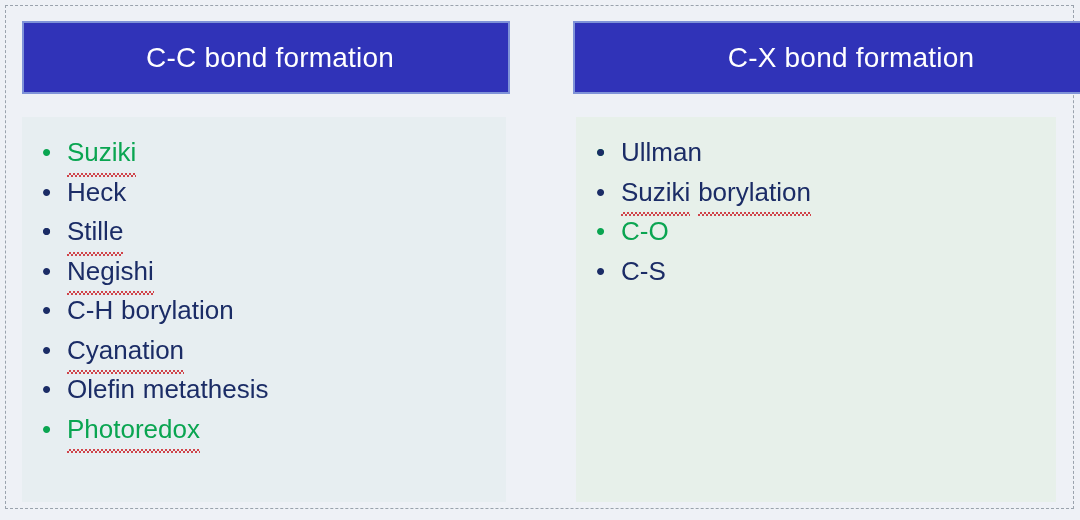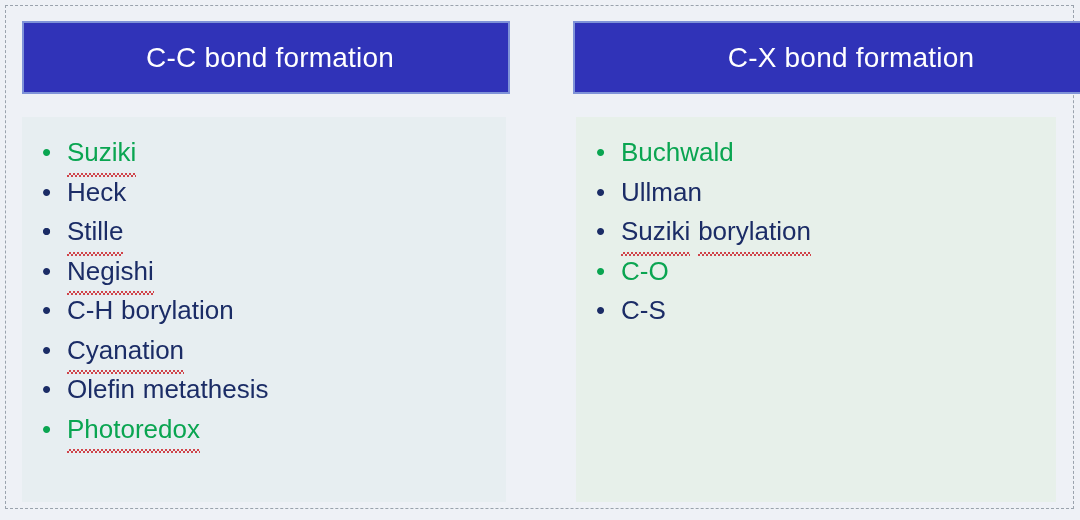--- a/index.html
+++ b/index.html
@@ -150,21 +150,21 @@
         </ul>
     </div>
   </div>
 
   <div class="column right">
     <div class="col-header" style="background: rgb(48, 51, 184); border-color: rgb(127, 147, 216); color: rgb(255, 255, 255);">
       <span>C-X bond formation</span>
     </div>
     <div class="col-body" style="background: rgb(231, 240, 234);">
       <ul class="bullet-list" id="list-1">
-          <li class="c-green"><span class="bullet">•</span><span class="txt"><span class="w">Buchwald</span></span></li>
+          <li class="c-green"><span class="bullet">•</span></li>
           <li class="c-navy"><span class="bullet">•</span><span class="txt"><span class="w">Ullman</span></span></li>
           <li class="c-navy"><span class="bullet">•</span><span class="txt"><span class="w misspelled">Suziki</span><span class="sp">&nbsp;</span><span class="w misspelled">borylation</span></span></li>
           <li class="c-green"><span class="bullet">•</span><span class="txt"><span class="w">C-O</span></span></li>
           <li class="c-navy"><span class="bullet">•</span><span class="txt"><span class="w">C-S</span></span></li>
         </ul>
     </div>
   </div>
 
 </div>
 

